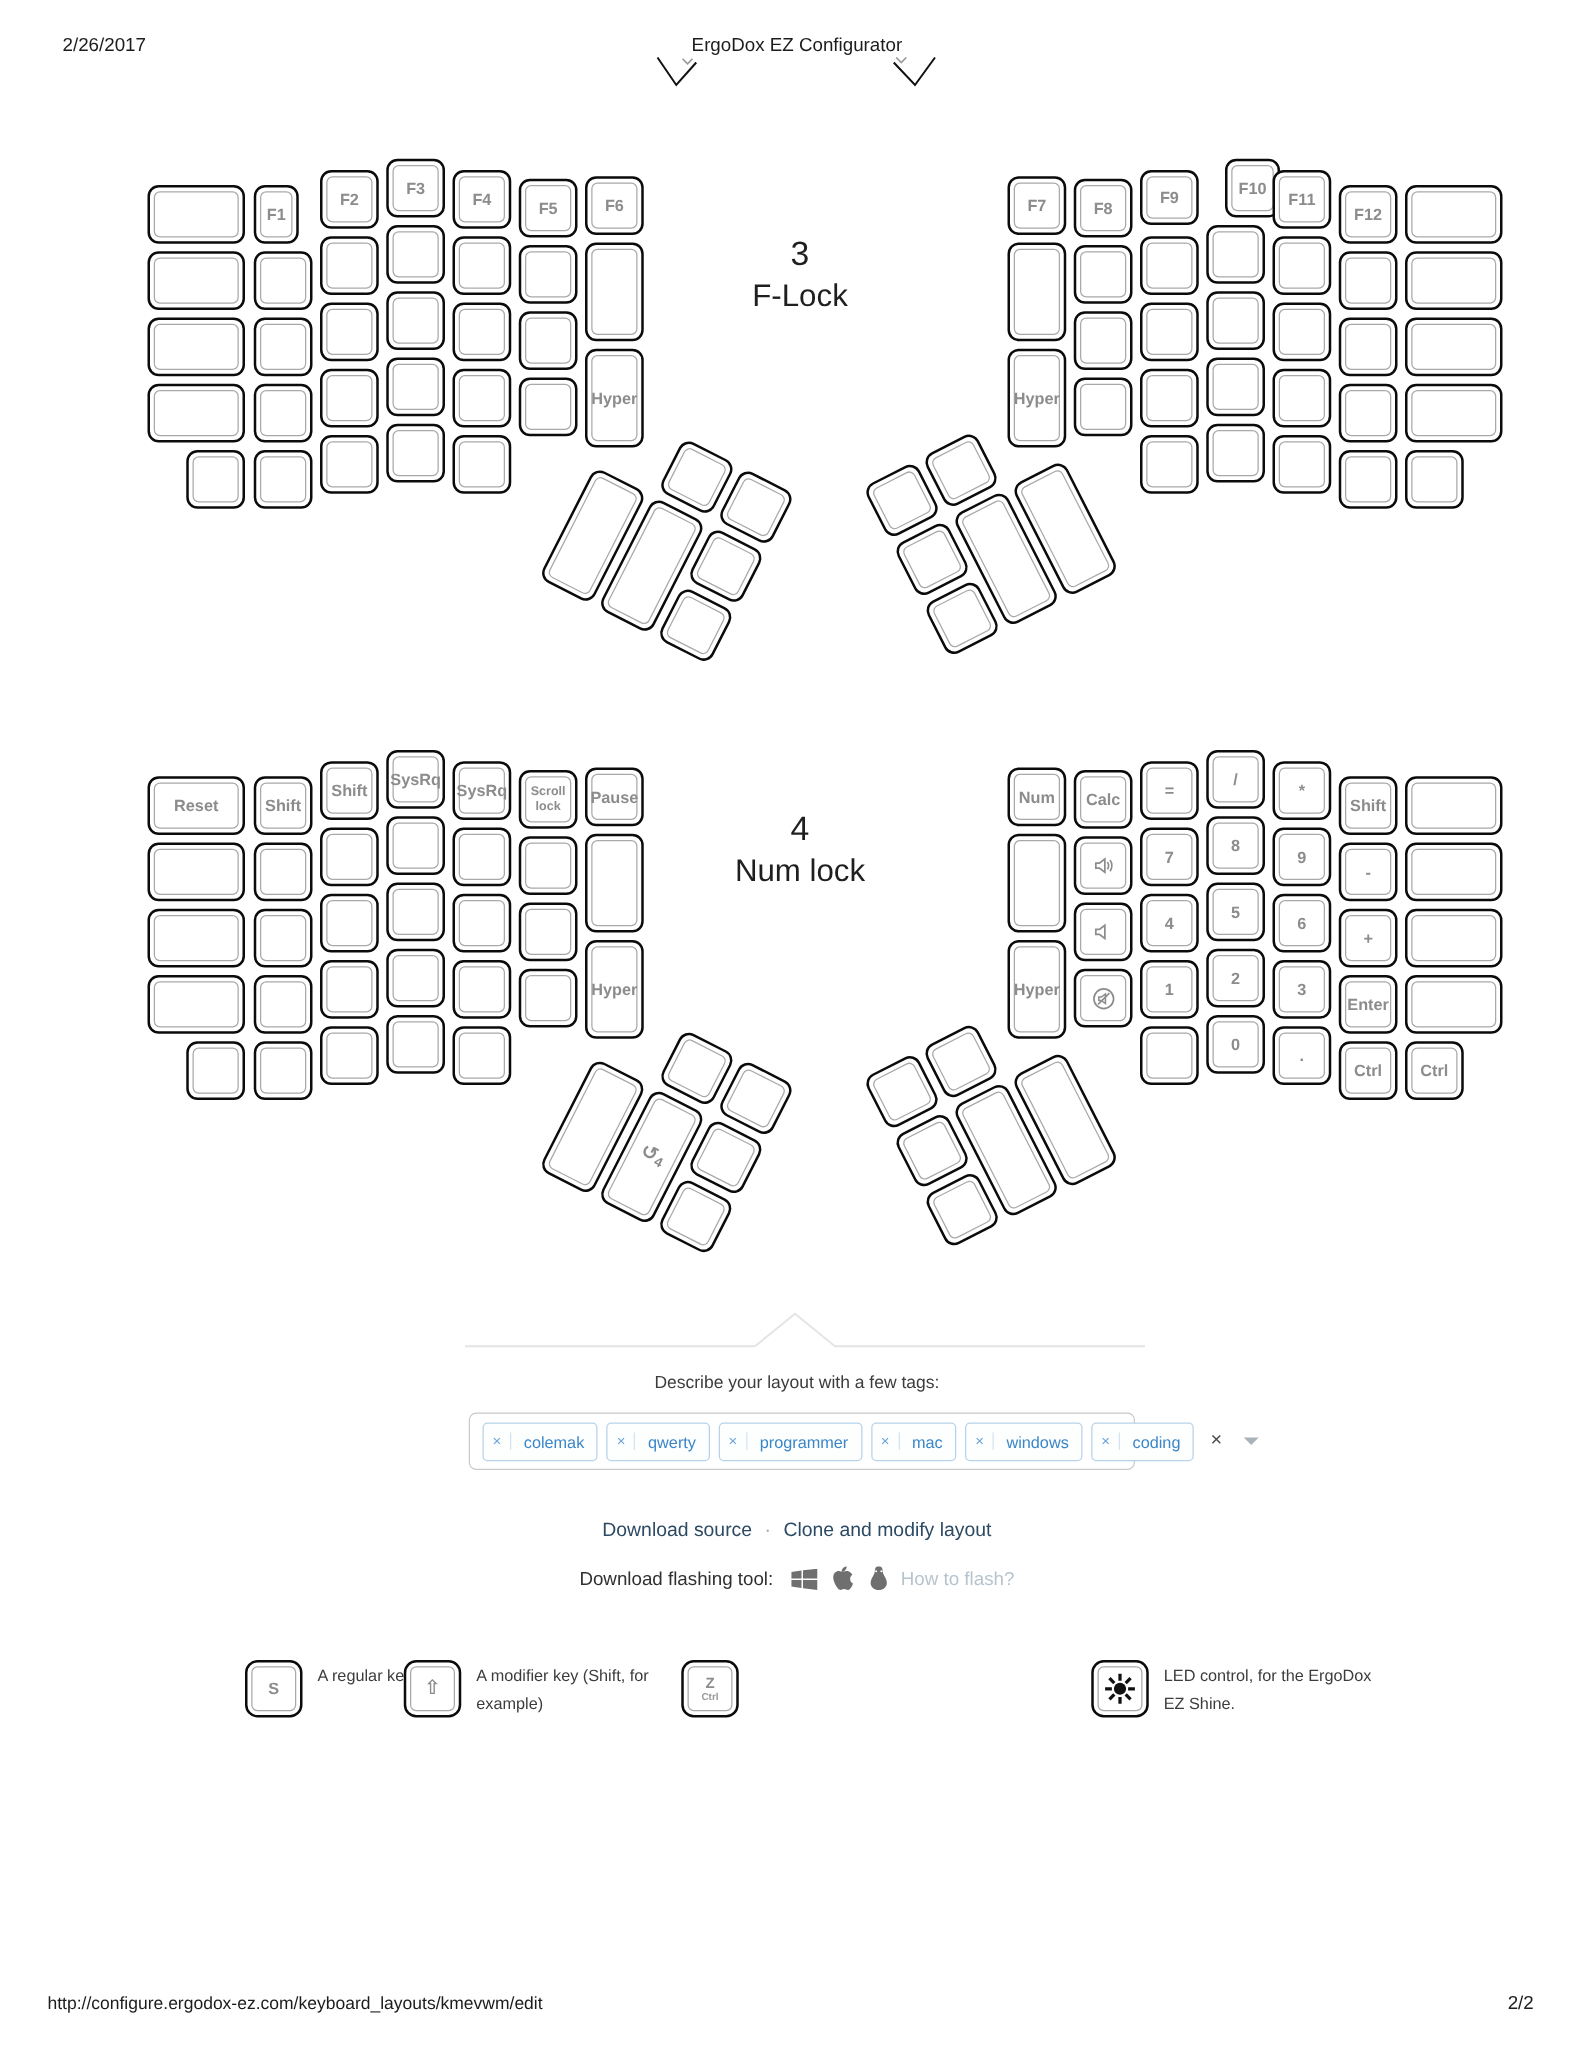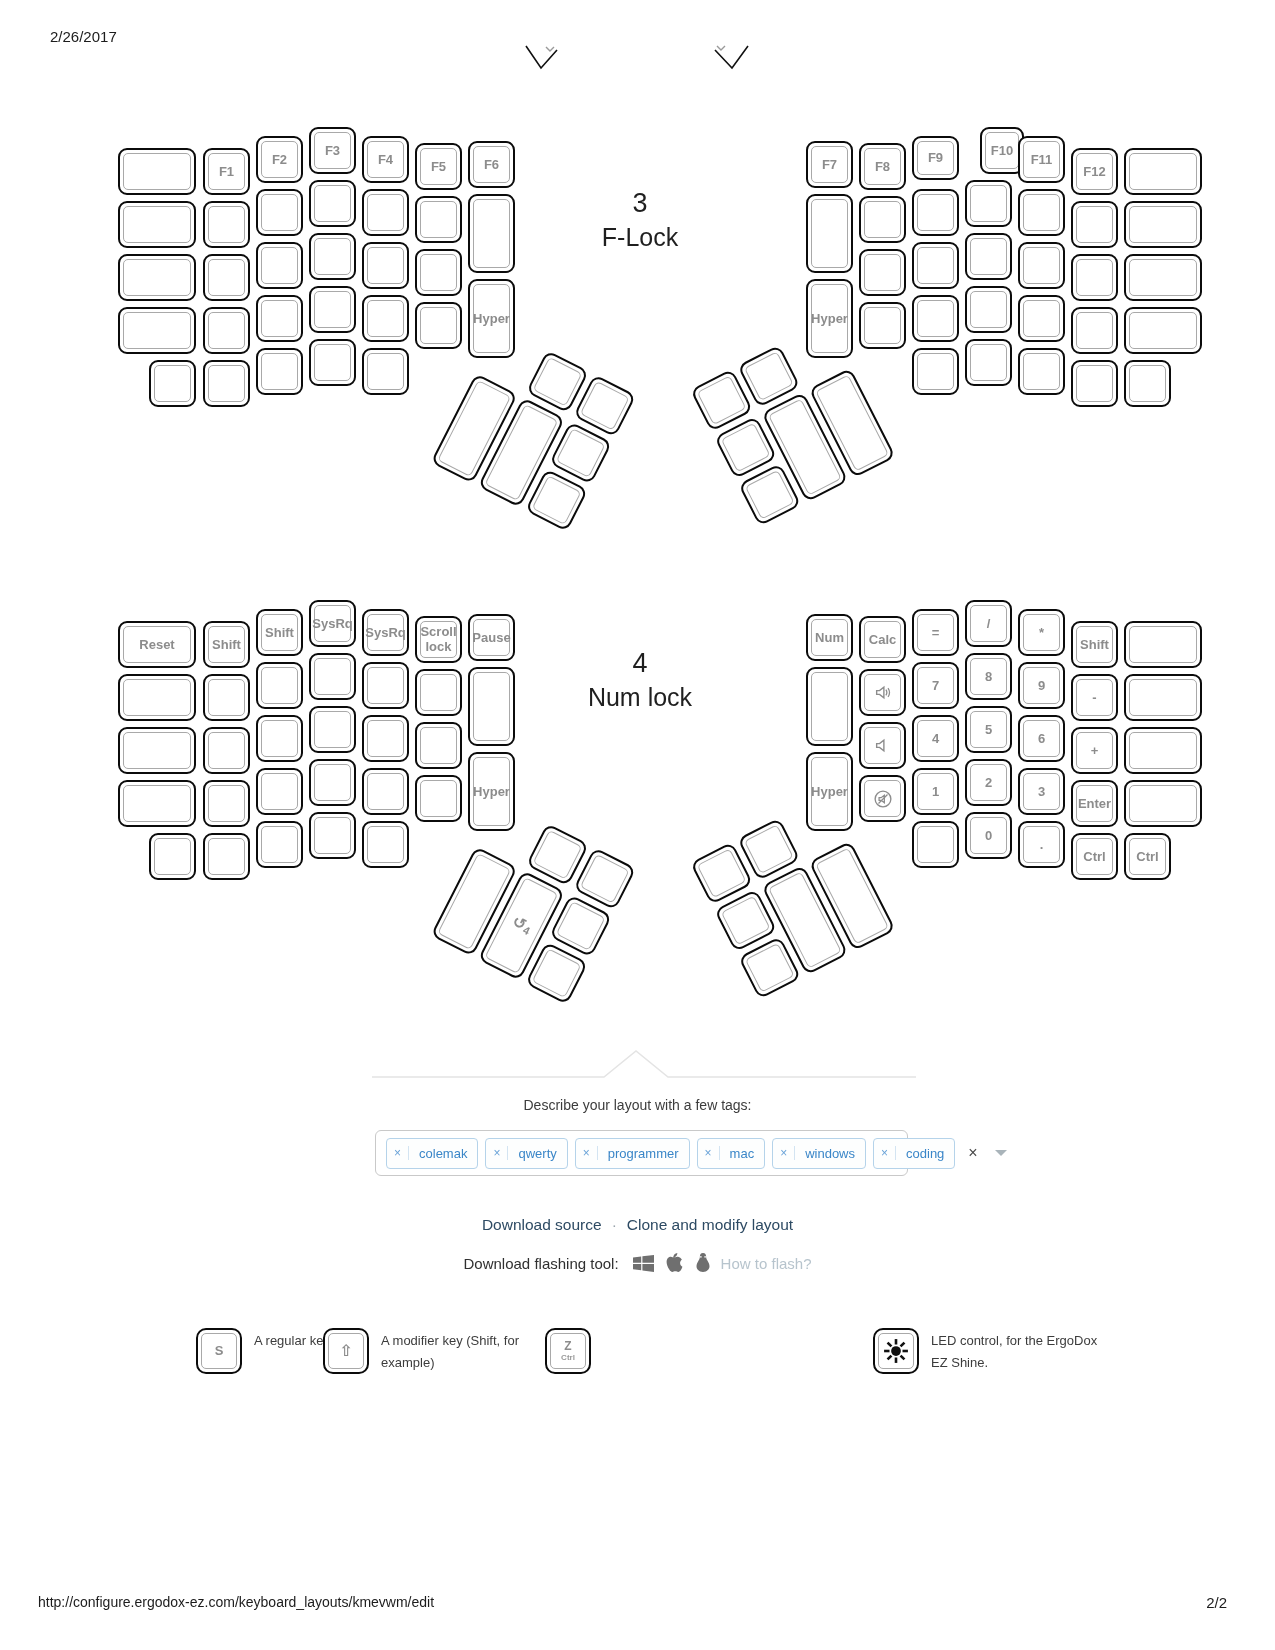--- a/index.html
+++ b/index.html
@@ -11,21 +11,21 @@
   .hdr-title{position:absolute;left:0;top:28px;width:1275px;text-align:center;font-size:15px;color:#1c1c1c;}
   .ftr-url{position:absolute;left:38px;top:1594px;font-size:14px;color:#1c1c1c;}
   .ftr-page{position:absolute;right:48px;top:1594px;font-size:15px;color:#1c1c1c;}
 
   
   .half,.thumb{position:absolute;}
   .key{position:absolute;background:#fff;border:2px solid #0b0b0b;border-radius:9px;box-sizing:border-box;padding:3px;}
   .key-inner{width:100%;height:100%;box-sizing:border-box;border:1.5px solid #a9a9a9;border-radius:5px;
              display:flex;align-items:center;justify-content:center;text-align:center;
              color:var(--key-label,#8c8c8c);font-weight:600;font-size:13px;line-height:1.05;}
-  .kmini{font-size:13px;line-height:1.15;font-weight:600;}
+  .kmini{font-size:10px;line-height:1.15;font-weight:600;}
   .layer-tok{font-size:16px;}
   .layer-sub{font-size:11px;vertical-align:-2px;}
   .thumb{transform-origin:0 0;}
 
   .layer-label{position:absolute;width:260px;text-align:center;color:#1f1f1f;}
   .layer-num{font-size:27px;}
   .layer-name{font-size:25px;margin-top:4px;}
 
   
   .artifact{position:absolute;}
@@ -60,20 +60,21 @@
   .dual{display:flex;flex-direction:column;align-items:center;justify-content:center;gap:1px;}
   .dual .top{font-size:12px;color:#8c8c8c;}
   .dual .bot{font-size:8px;color:#9a9a9a;}
 </style>
 </head>
 <body>
 
 <div class="page">
 
   <div class="hdr-date">2/26/2017</div>
+  <div class="hdr-title">ErgoDox EZ Configurator</div>
 
   <svg class="artifact" style="left:524px;top:44px;" width="40" height="28" viewBox="0 0 40 28">
     <path d="M2 2 L17 24 L33 6" fill="none" stroke="#111" stroke-width="1.6"></path>
     <path d="M22 3 l4 4 4-4" fill="none" stroke="#9a9a9a" stroke-width="1.4"></path>
   </svg>
   <svg class="artifact" style="left:713px;top:44px;" width="40" height="28" viewBox="0 0 40 28">
     <path d="M2 6 L19 24 L35 2" fill="none" stroke="#111" stroke-width="1.6"></path>
     <path d="M4 2 l4 4 4-4" fill="none" stroke="#9a9a9a" stroke-width="1.4"></path>
   </svg>
 
@@ -87,21 +88,21 @@
         </div>
         <div class="key" style="left: 0px; top: 127px; width: 78px; height: 47px;">
           <div class="key-inner"></div>
         </div>
         <div class="key" style="left: 0px; top: 180px; width: 78px; height: 47px;">
           <div class="key-inner"></div>
         </div>
         <div class="key" style="left: 31px; top: 233px; width: 47px; height: 47px;">
           <div class="key-inner"></div>
         </div>
-        <div class="key" style="left: 85px; top: 21px; width: 47px; height: 47px;">
+        <div class="key" style="left: 85px; top: 21px; width: 36px; height: 47px;">
           <div class="key-inner">F1</div>
         </div>
         <div class="key" style="left: 85px; top: 74px; width: 47px; height: 47px;">
           <div class="key-inner"></div>
         </div>
         <div class="key" style="left: 85px; top: 127px; width: 47px; height: 47px;">
           <div class="key-inner"></div>
         </div>
         <div class="key" style="left: 85px; top: 180px; width: 47px; height: 47px;">
           <div class="key-inner"></div>

